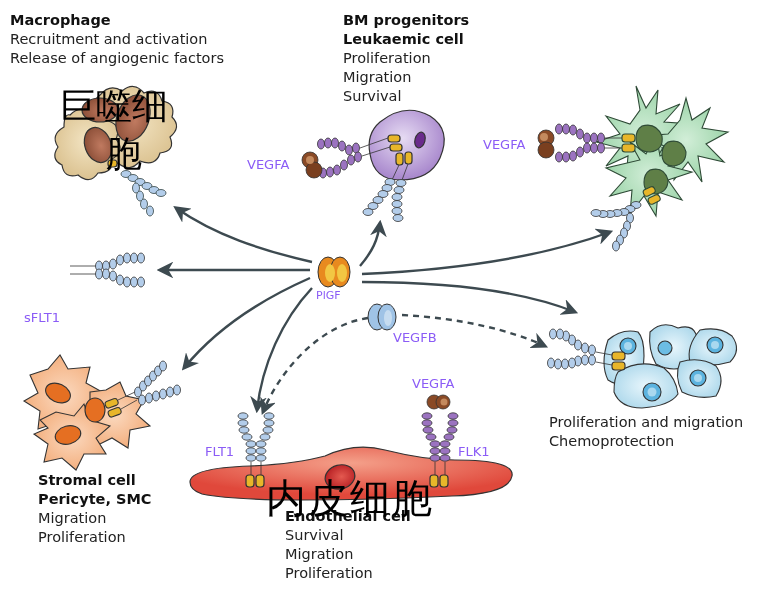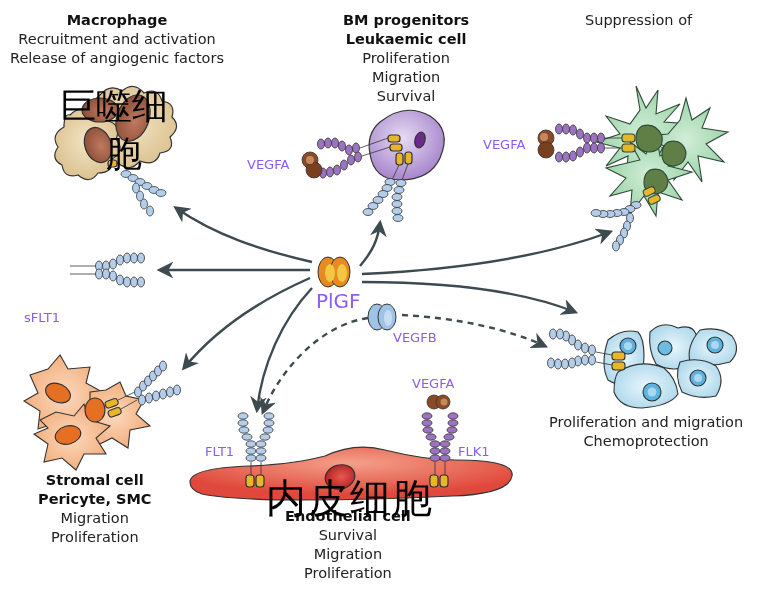--- a/index.html
+++ b/index.html
@@ -1,19 +1,19 @@
 <!DOCTYPE html>
 <html><head>
 <meta charset="utf-8">
 <style>
   html, body { margin:0; padding:0; background:#ffffff; }
   body { width:760px; height:591px; position:relative; overflow:hidden;
          font-family:"DejaVu Sans", sans-serif; color:#1a1a1a; }
   #stage { position:absolute; left:0; top:0; width:760px; height:591px; }
-  .lbl { position:absolute; font-size:14.5px; line-height:19px; white-space:nowrap; color:#222;text-align:center; }
+  .lbl { position:absolute; font-size:14.5px; line-height:19px; white-space:nowrap; color:#222; }
   .lbl .t { font-weight:bold; color:#111; }
   .mol { position:absolute; font-size:13px; color:#8b5cf6; white-space:nowrap; }
   .cjk { position:absolute; font-family:Liberation Sans, sans-serif; color:#000; white-space:nowrap; font-weight:normal; }
 </style>
 </head>
 <body>
 
 <svg id="stage" width="760" height="591" viewBox="0 0 760 591" xmlns="http://www.w3.org/2000/svg">
   <defs>
     <marker id="ah" viewBox="0 0 10 10" refX="8" refY="5" markerWidth="7" markerHeight="7" orient="auto-start-reverse">
@@ -339,26 +339,25 @@
 <div class="lbl" style="left:343px;top:11px;">
   <div class="t">BM progenitors</div>
   <div class="t">Leukaemic cell</div>
   <div>Proliferation</div>
   <div>Migration</div>
   <div>Survival</div>
 </div>
 <div class="mol" style="left:247px;top:157px;">VEGFA</div>
 
 <div class="lbl" style="left:585px;top:11px;">
-  <div>Suppression of</div>
 </div>
 <div class="mol" style="left:483px;top:137px;">VEGFA</div>
 
 <div class="mol" style="left:24px;top:262px;margin-top:48px;">sFLT1</div>
-<div class="mol" style="left:316px;top:289px;font-size:20px;">PlGF</div>
+<div class="mol" style="left:316px;top:289px;font-size:11px;">PlGF</div>
 <div class="mol" style="left:393px;top:330px;">VEGFB</div>
 
 <div class="lbl" style="left:38px;top:471px;">
   <div class="t">Stromal cell</div>
   <div class="t">Pericyte, SMC</div>
   <div>Migration</div>
   <div>Proliferation</div>
 </div>
 
 <div class="mol" style="left:205px;top:444px;text-align:right;">FLT1</div>

